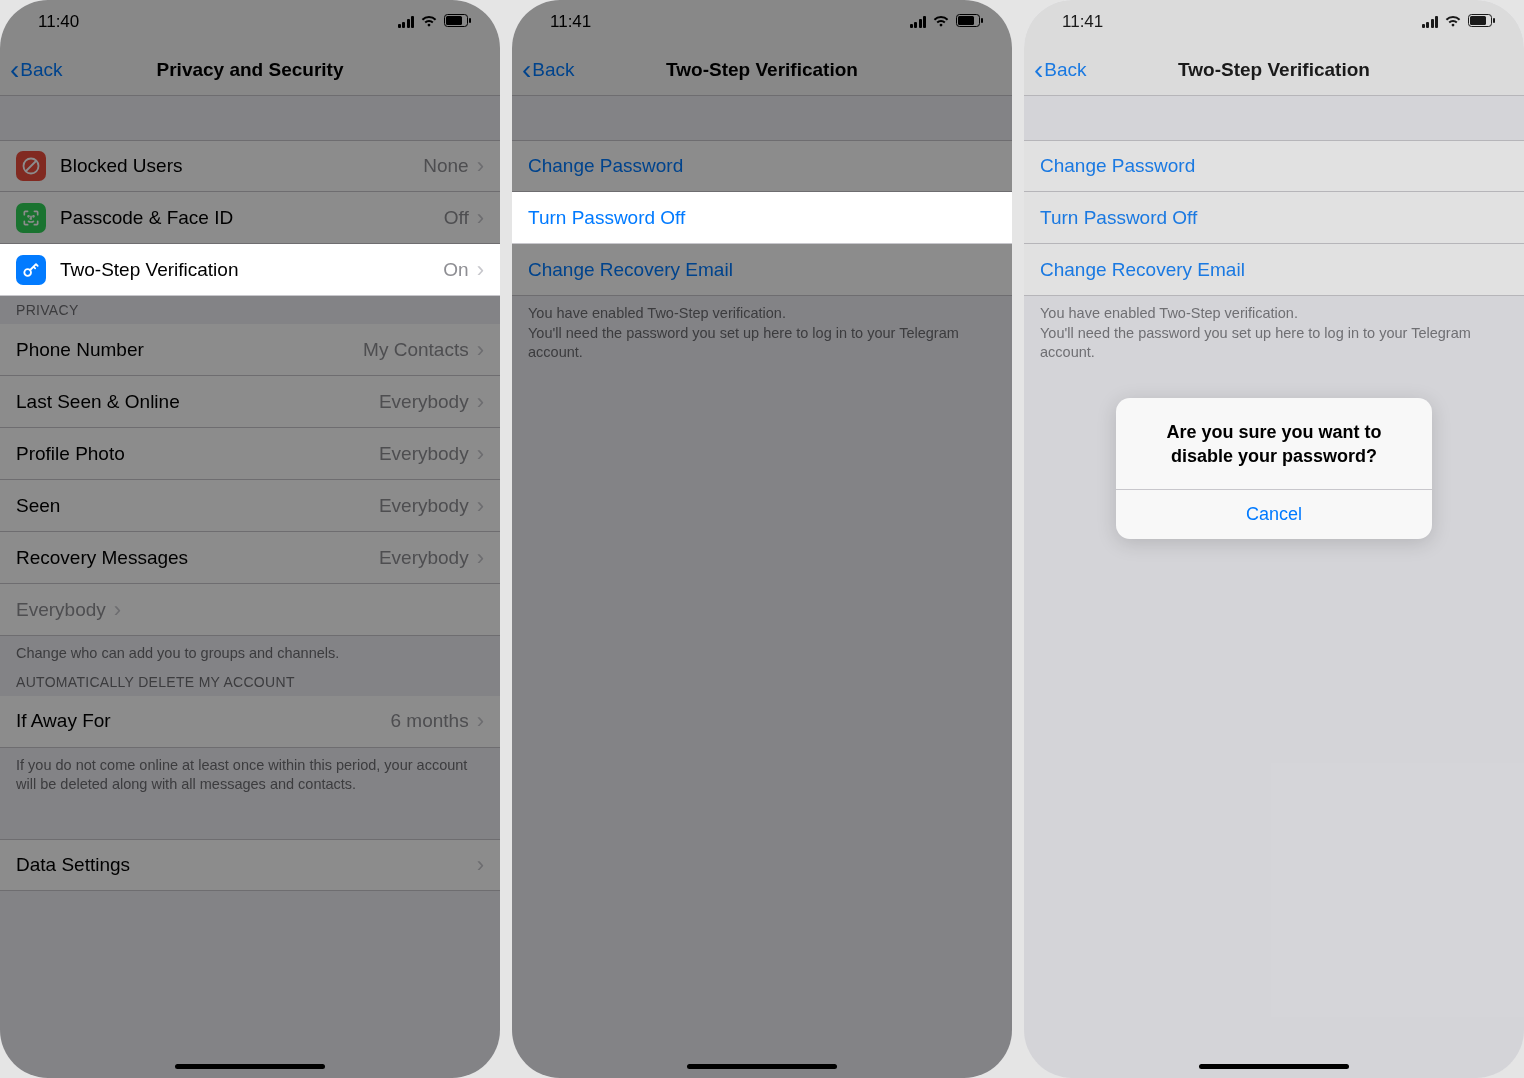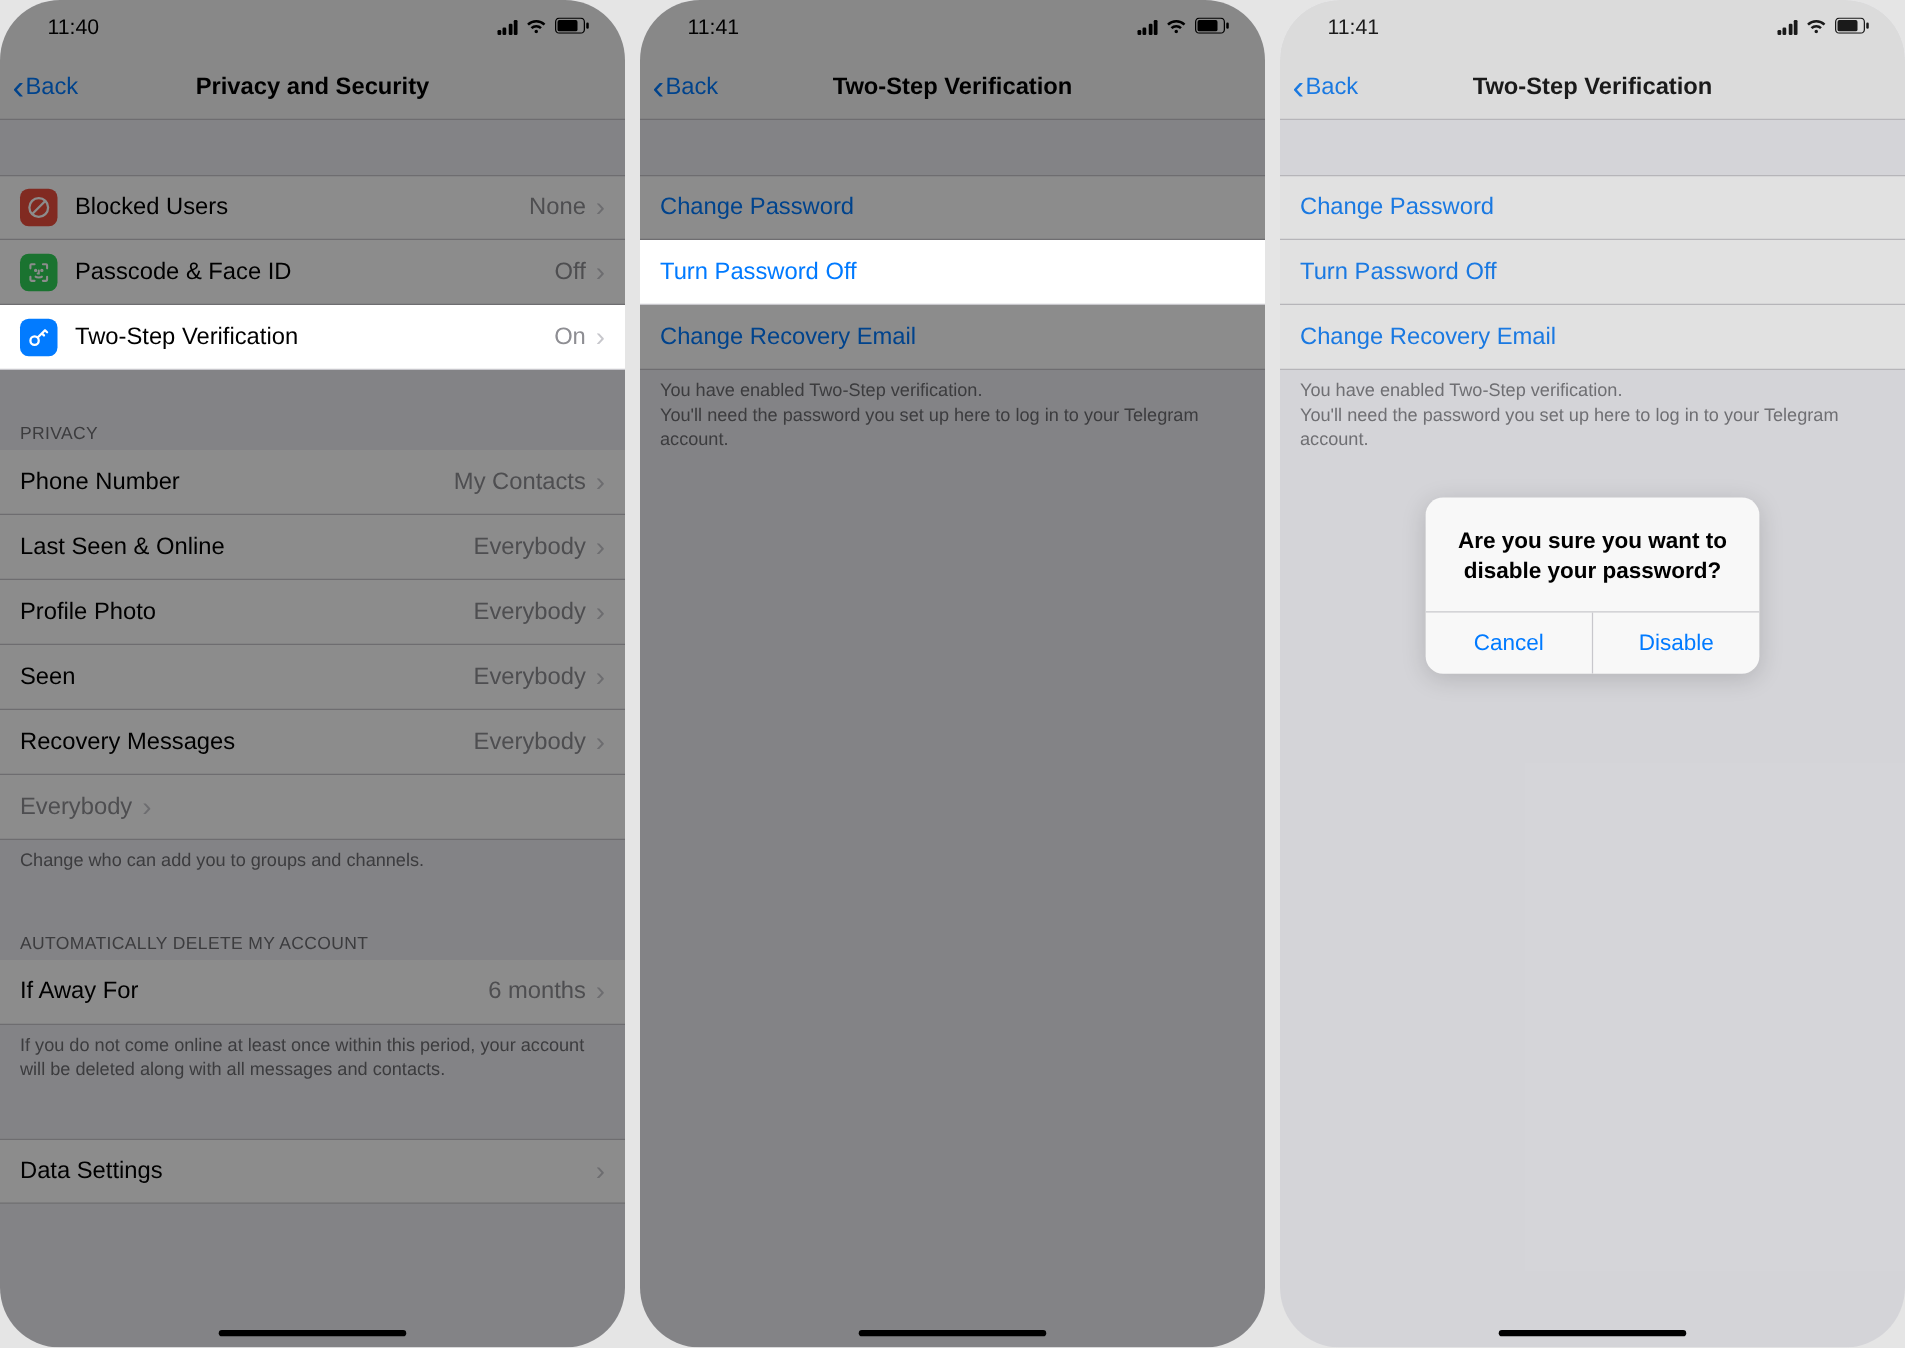--- a/index.html
+++ b/index.html
@@ -60,21 +60,21 @@
     position: absolute;
     left: 0; right: 0;
     text-align: center;
     font-weight: 600;
     font-size: 19px;
     pointer-events: none;
   }
   .back-btn { display: flex; align-items: center; color: #007aff; font-size: 19px; }
   .back-chevron { font-size: 28px; line-height: 1; margin-right: 1px; font-weight: 300; }
   .content { background: #efeff4; }
-  .section { margin-top: 36px; }
+  .section { }
   .section.first { margin-top: 44px; }
   .section-header {
     font-size: 14px;
     color: #6d6d72;
     text-transform: uppercase;
     padding: 6px 16px;
     letter-spacing: 0.3px;
   }
   .section-footer {
     font-size: 14.5px;
@@ -102,21 +102,21 @@
   }
   .row-label { flex: 1; color: #000; }
   .row-value { color: #8e8e93; font-size: 19px; margin-right: 8px; }
   .row-chevron { color: #c7c7cc; font-size: 22px; font-weight: 300; }
   .row.link .row-label { color: #007aff; }
   .highlight { position: relative; z-index: 10; }
   .alert {
     position: absolute;
     left: 50%; top: 398px;
     transform: translateX(-50%);
-    width: 267px;
+    width: 316px;
     background: #f8f8f8;
     border-radius: 14px;
     overflow: hidden;
     z-index: 20;
     box-shadow: 0 4px 20px rgba(0,0,0,0.15);
   }
   .alert-msg {
     padding: 22px 20px 20px;
     text-align: center;
     font-size: 18px;
@@ -368,18 +368,17 @@
       </div>
       <div class="section-footer" style="white-space:pre-line">You have enabled Two-Step verification.
 You'll need the password you set up here to log in to your Telegram account.</div>
     </div>
   </div>
 
   <div class="alert">
     <div class="alert-msg">Are you sure you want to disable your password?</div>
     <div class="alert-buttons">
       <div class="alert-btn">Cancel</div>
-      <div class="alert-btn">Disable</div>
     </div>
   </div>
 
   <div class="home-indicator"></div>
 </div>
 
 </body></html>

